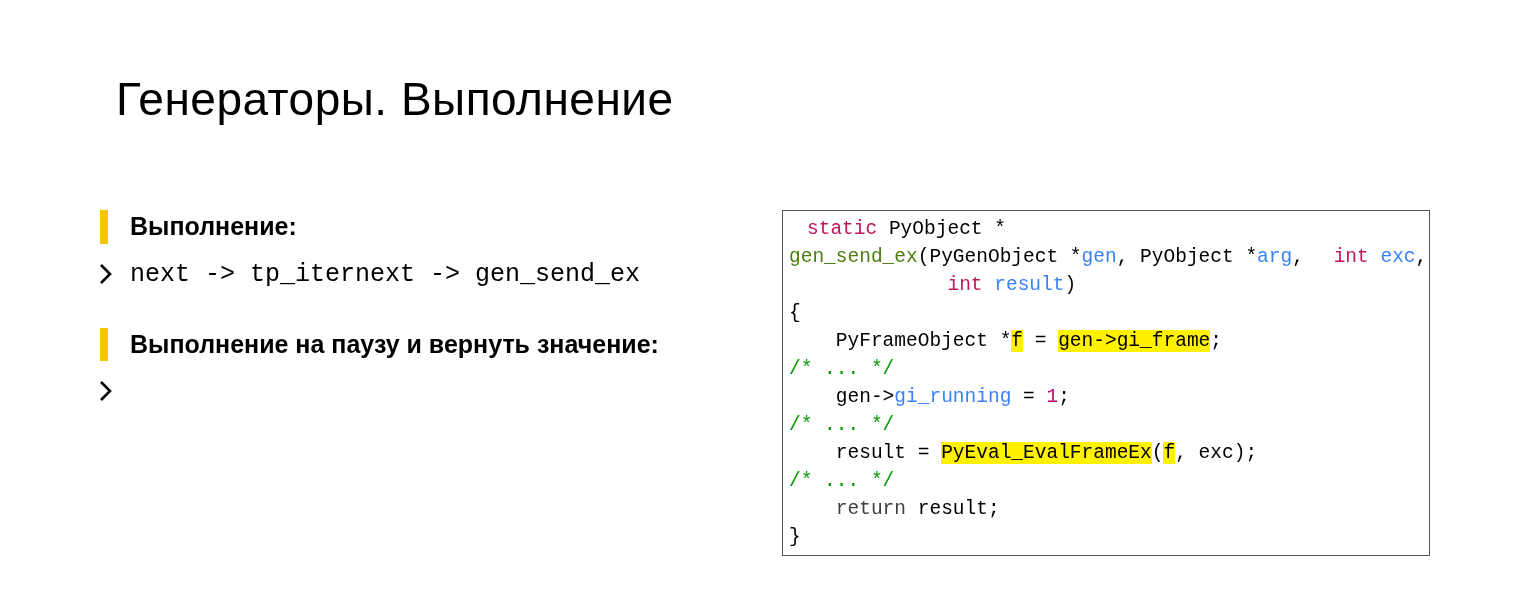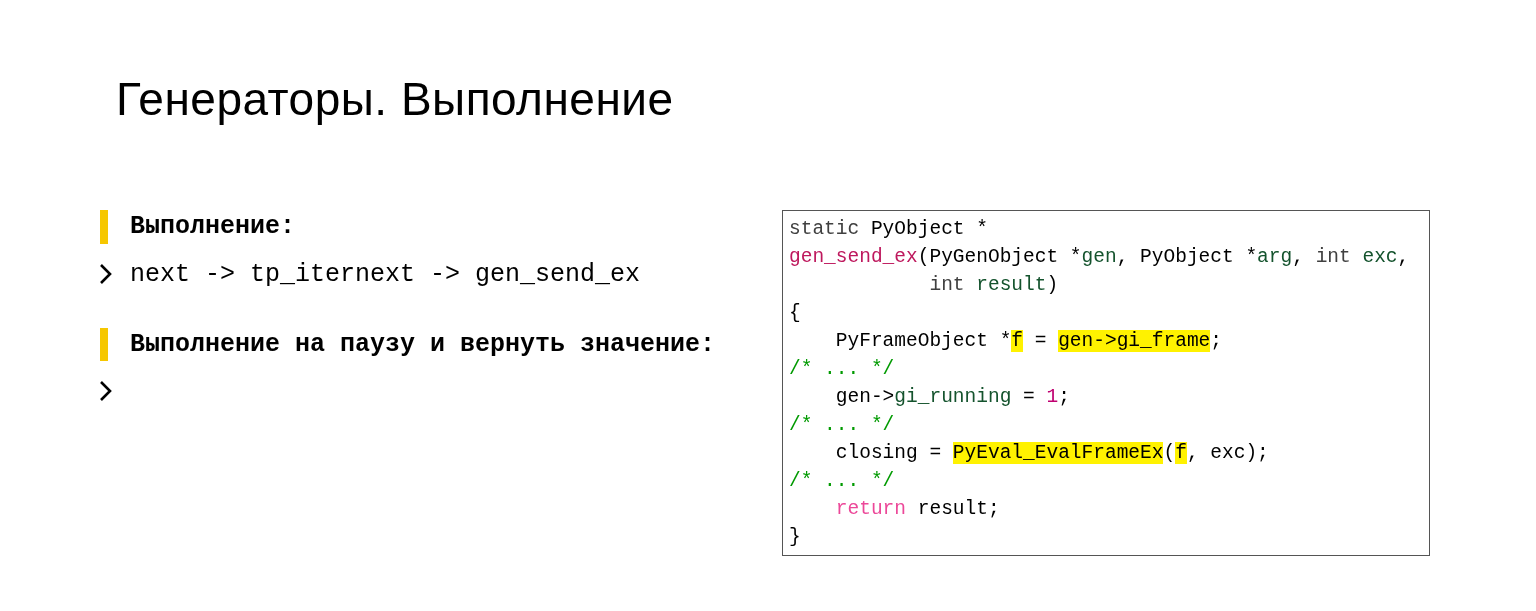--- a/index.html
+++ b/index.html
@@ -42,21 +42,21 @@
   }
   .yellow-bar {
     position: absolute;
     left: 0;
     top: 0;
     bottom: 0;
     width: 8px;
     background: #f6c700;
   }
   .block-title {
-    font-family: Liberation Mono, monospace;
+    font-family: Liberation Sans, sans-serif;
     font-weight: 700;
     font-size: 25px;
     line-height: 1.35;
   }
   .chevron-row {
     position: relative;
     padding-left: 30px;
     font-family: "Courier New", Courier, monospace;
     font-size: 25px;
     line-height: 1.35;
@@ -80,26 +80,26 @@
     width: 648px;
     border: 1px solid #555;
     box-sizing: border-box;
     padding: 4px 6px 4px 6px;
     font-family: "Courier New", Courier, monospace;
     font-size: 19.5px;
     line-height: 28px;
     white-space: pre;
     background: #fff;
   }
-  .kw   { color: #404040; }
-  .fn   { color: #be185d; }
-  .var  { color: #14532d; }
+  .kw   { color: #be185d; margin-left: 18px; }
+  .fn   { color: #4d7c0f; }
+  .var  { color: #3b82f6; }
   .num  { color: #c00070; }
   .cmt  { color: #009a00; }
-  .ret  { color: #ec4899; font-family: Liberation Mono, monospace; }
+  .ret  { color: #404040; font-family: Liberation Mono, monospace; }
   .hl   { background: #fff200; }
 </style>
 </head>
 <body>
 
 <div class="slide">
 
   <h1 class="title">Генераторы. Выполнение</h1>
 
   <div class="left-col">
@@ -136,18 +136,18 @@
   </div>
 
   <div class="code-box"><span class="kw">static</span><span> PyObject *</span>
 <span class="fn">gen_send_ex</span><span>(PyGenObject *</span><span class="var">gen</span><span>, PyObject *</span><span class="var">arg</span><span>, </span><span class="kw">int</span><span> </span><span class="var">exc</span><span>,</span>
 <span>            </span><span class="kw">int</span><span> </span><span class="var">result</span><span>)</span>
 <span>{</span>
 <span>    PyFrameObject *</span><span class="hl">f</span><span> = </span><span class="hl">gen-&gt;gi_frame</span><span>;</span>
 <span class="cmt">/* ... */</span>
 <span>    gen-&gt;</span><span class="var">gi_running</span><span> = </span><span class="num">1</span><span>;</span>
 <span class="cmt">/* ... */</span>
-<span>    closing = </span><span class="hl">PyEval_EvalFrameEx</span><span>(</span><span class="hl">f</span><span>, exc);</span>
+<span>    result = </span><span class="hl">PyEval_EvalFrameEx</span><span>(</span><span class="hl">f</span><span>, exc);</span>
 <span class="cmt">/* ... */</span>
 <span>    </span><span class="ret">return</span><span> result;</span>
 <span>}</span></div>
 
 </div>
 
 </body></html>

